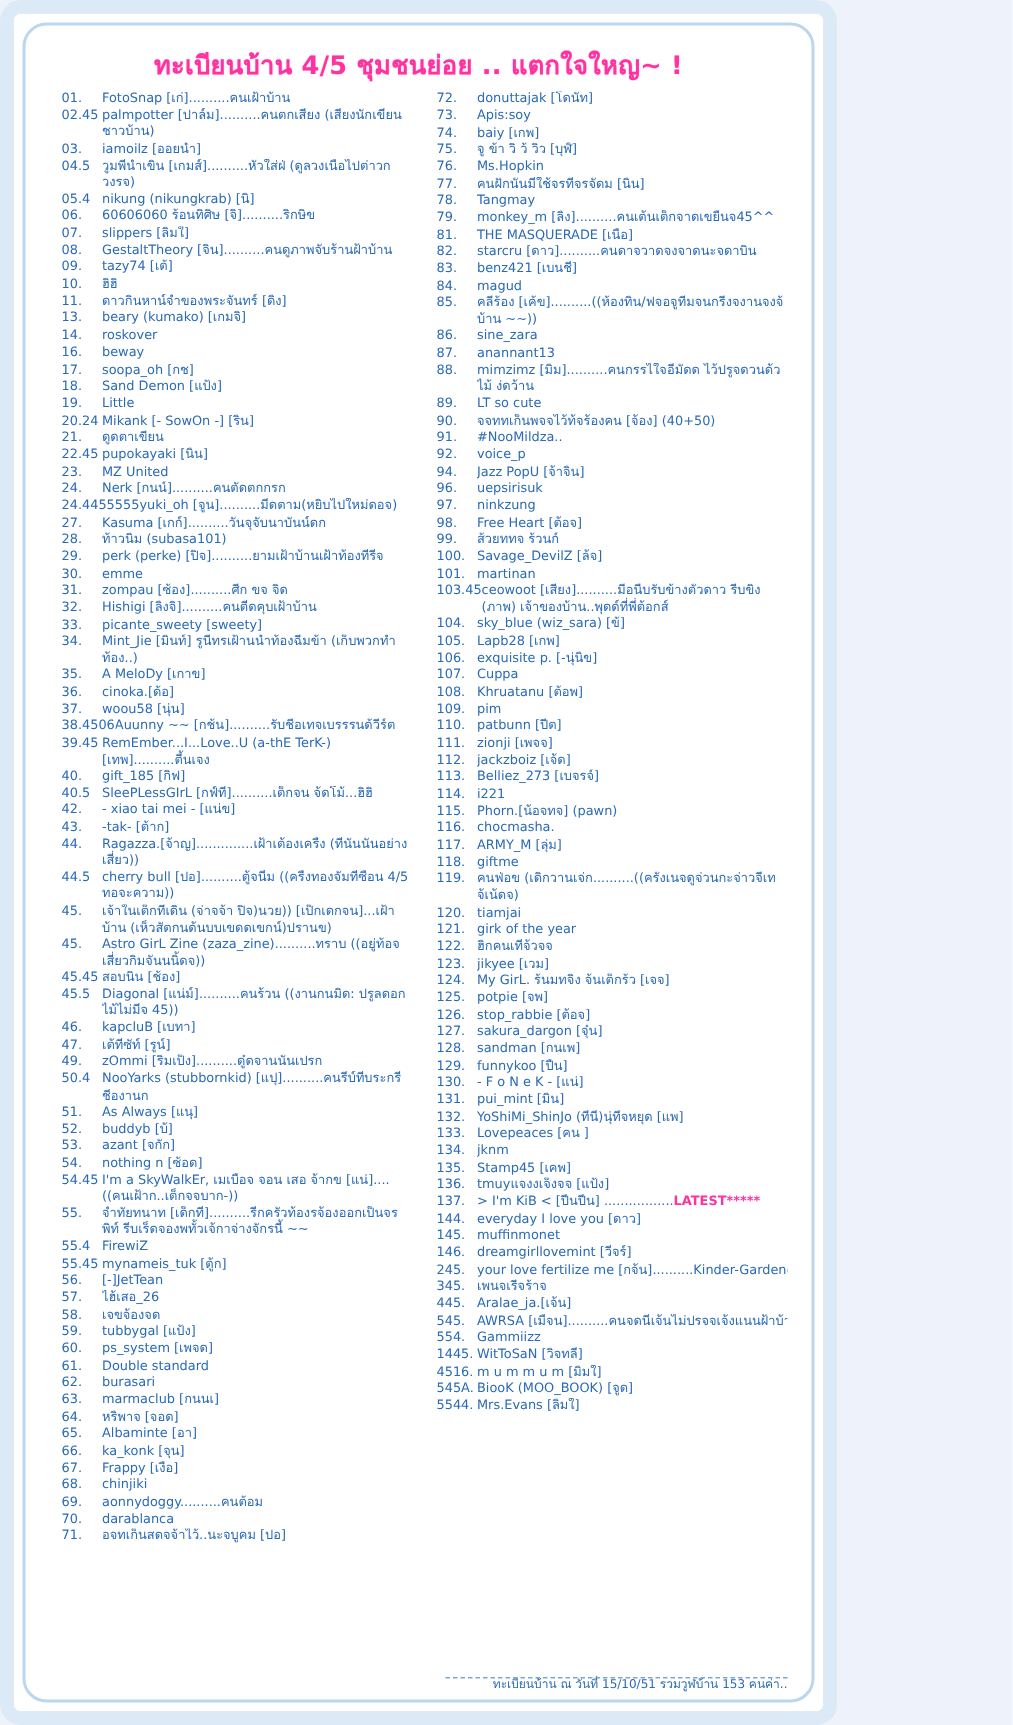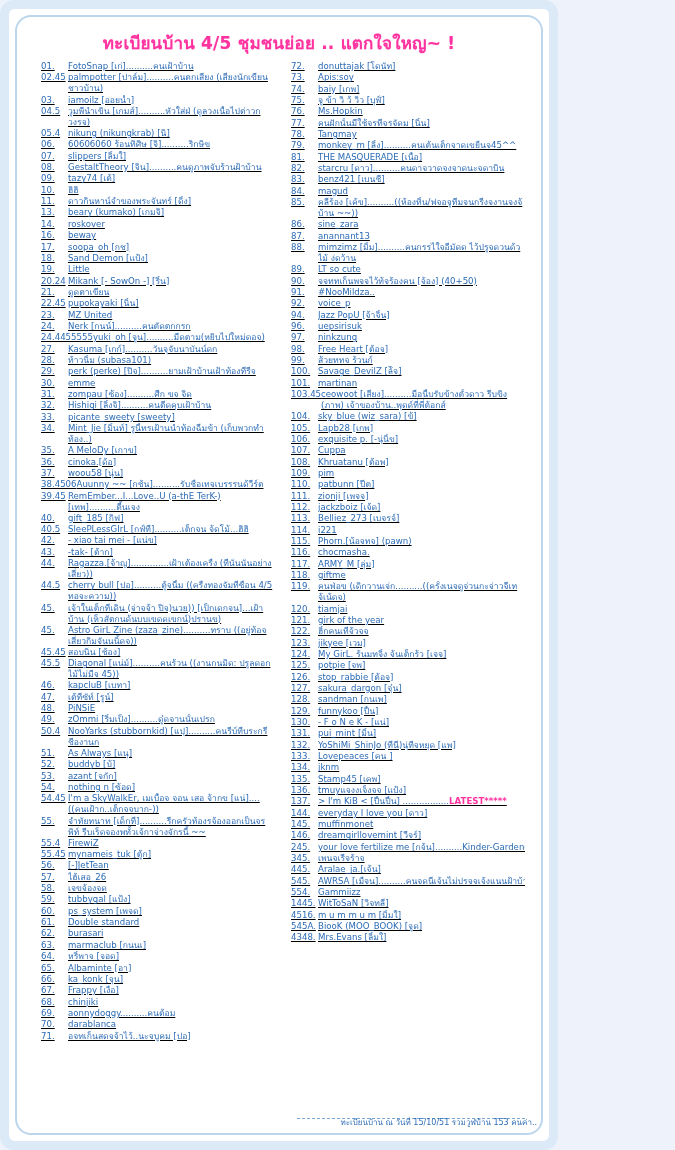--- a/index.html
+++ b/index.html
@@ -35,21 +35,20 @@
     padding:12px 10px 4px 10px;
     letter-spacing:0.2px;
     text-shadow:0 0 1px rgba(255,51,160,.35);
   }
   .cols{
     position:absolute;
     top:44px;left:0;right:0;bottom:30px;
     display:flex;
     padding:0 10px;
     box-sizing:border-box;
-    text-decoration:underline;
   }
   .col{
     width:50%;
     box-sizing:border-box;
     padding:0 6px;
   }
   .col.left{padding-left:14px;}
   .col.right{padding-left:12px;}
   .row{
     display:flex;
@@ -68,21 +67,21 @@
     flex:1 1 auto;
     overflow:hidden;
     text-overflow:clip;
   }
   .row.wrap{white-space:normal;}
   .row.wrap .txt{white-space:normal;line-height:11.1px;}
   .footer{
     position:absolute;
     left:0;right:0;bottom:4px;
     text-align:right;
-    padding-right:4px;
+    padding-right:16px;
     font-size:8px;
     color:#2b6bb5;
   }
   .footline{
     position:absolute;
     left:280px;right:16px;bottom:14px;
     border-top:1px dashed #7aa8d6;
     height:0;
   }
   .hl{color:#ff33a0;font-weight:bold;}
@@ -283,24 +282,20 @@
           </div>
           <div class="row">
             <span class="num">46.</span>
             <span class="txt">kapcluB [เบทา]</span>
           </div>
           <div class="row">
             <span class="num">47.</span>
             <span class="txt">เต้ทีซัท์ [รูน์]</span>
           </div>
           <div class="row">
-            <span class="num">48.</span>
-            <span class="txt">PiNSiE</span>
-          </div>
-          <div class="row">
             <span class="num">49.</span>
             <span class="txt">zOmmi [ริ้มเป็ง]..........ดู๋ดจานนั้นเปรก</span>
           </div>
           <div class="row wrap">
             <span class="num">50.4</span>
             <span class="txt">NooYarks (stubbornkid) [แปุ]..........คนรีบ์ที่บระกรี่ชีองานก</span>
           </div>
           <div class="row">
             <span class="num">51.</span>
             <span class="txt">As Always [แนุ]</span>
@@ -685,21 +680,21 @@
           </div>
           <div class="row">
             <span class="num">4516.</span>
             <span class="txt">m u m m u m [มิ้มใ]</span>
           </div>
           <div class="row">
             <span class="num">545A.</span>
             <span class="txt">BiooK (MOO_BOOK) [จูด]</span>
           </div>
           <div class="row">
-            <span class="num">4348.</span>
+            <span class="num">5544.</span>
             <span class="txt">Mrs.Evans [ลิ้มใ]</span>
           </div>
         </div>
     </div>
 
     <div class="footline"></div>
     <div class="footer">ทะเบียนบ้าน ณ วันที่ 15/10/51 รวมวูฬบ้าน 153 คนค่า..</div>
 
   </div>
 </div>

